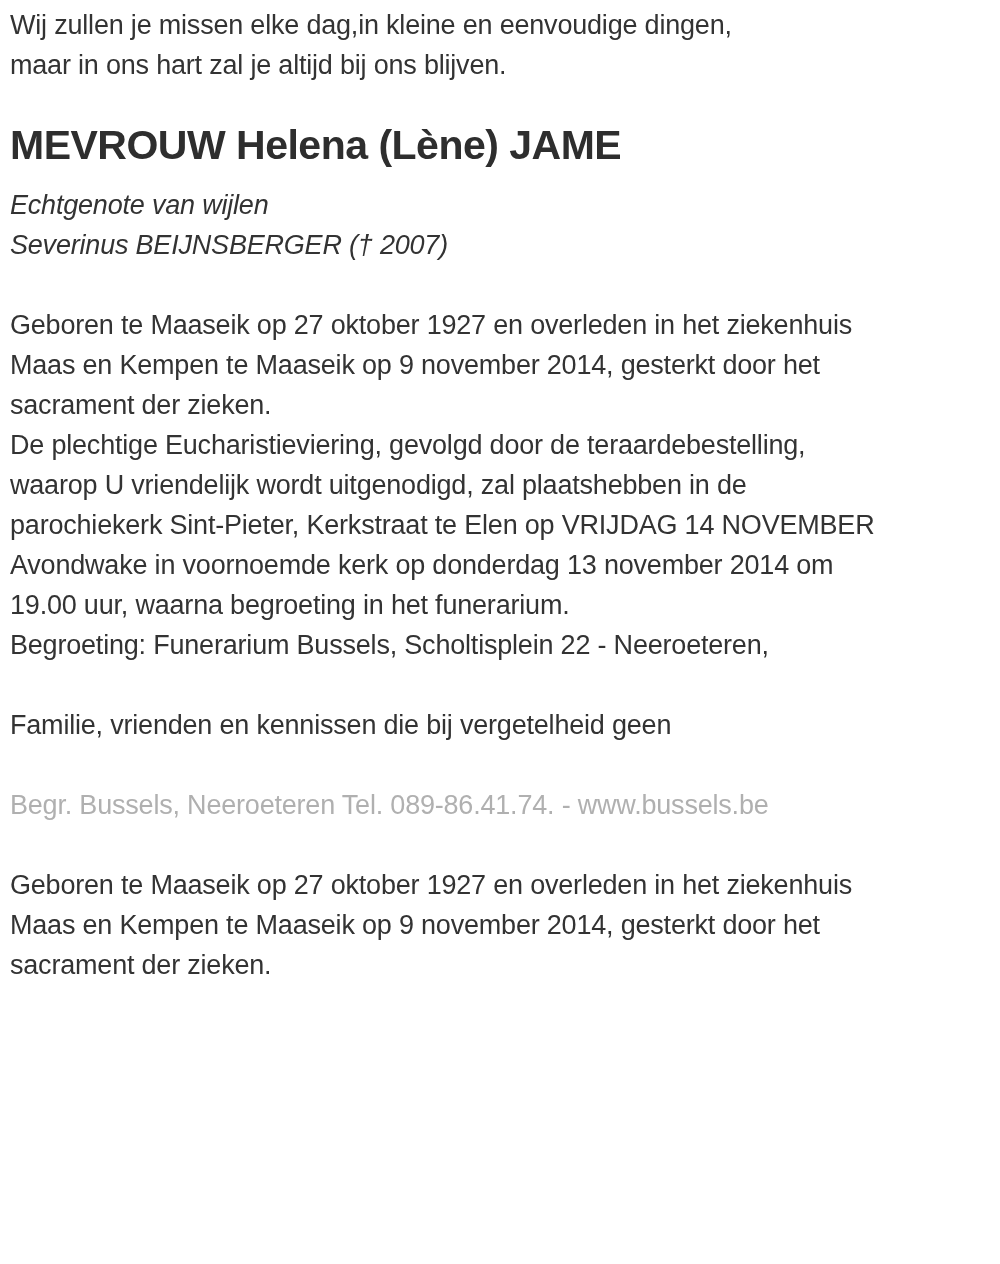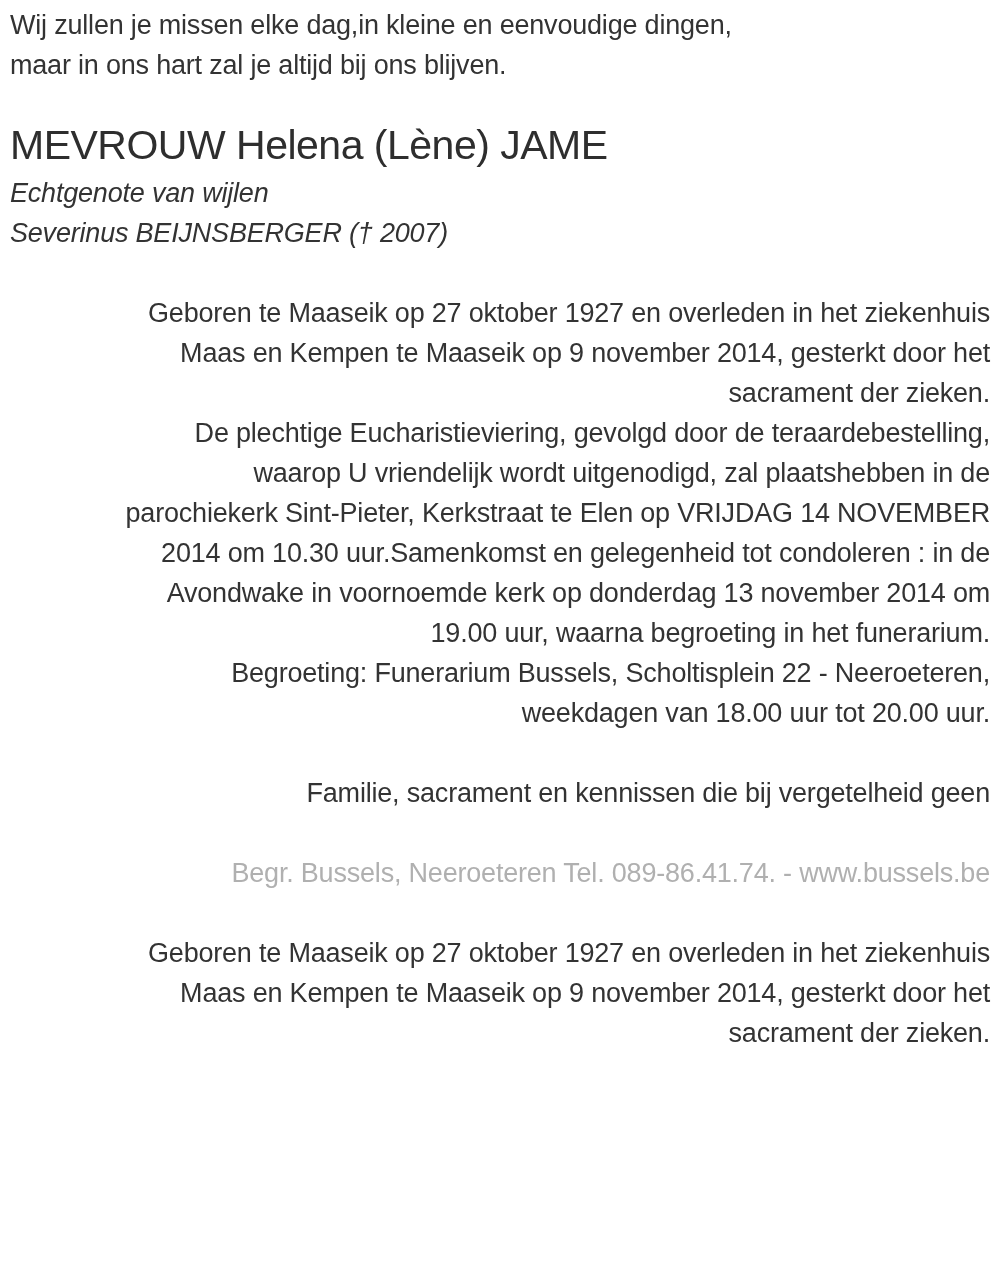--- a/index.html
+++ b/index.html
@@ -24,28 +24,28 @@
     letter-spacing: -0.2px;
     color: #333333;
     background: #ffffff;
   }
   .line {
     white-space: pre;
   }
   h1.deceased-title {
     font-size: 41px;
     line-height: 48px;
-    font-weight: 400;
+    font-weight: 700;
     letter-spacing: -0.5px;
-    margin: 36px 0 4px 0;
+    margin: 36px 0 16px 0;
     color: #2e2e2e;
     white-space: pre;
   }
   .relation { margin: 0; font-style: italic; }
-  .spaced { margin-top: 40px; text-align: right; }
+  .spaced { margin-top: 40px; }
   .undertaker-line { color: #b0b0b0; }
 </style>
 </head>
 <body>
 
 <main class="page">
 
   <section>
     <div class="line">Wij zullen je missen elke dag,in kleine en eenvoudige dingen,</div>
     <div class="line">maar in ons hart zal je altijd bij ons blijven.</div>
@@ -58,30 +58,28 @@
     <div class="line">Severinus BEIJNSBERGER († 2007)</div>
   </section>
 
   <section class="spaced">
     <div class="line">Geboren te Maaseik op 27 oktober 1927 en overleden in het ziekenhuis</div>
     <div class="line">Maas en Kempen te Maaseik op 9 november 2014, gesterkt door het</div>
     <div class="line">sacrament der zieken.</div>
     <div class="line">De plechtige Eucharistieviering, gevolgd door de teraardebestelling,</div>
     <div class="line">waarop U vriendelijk wordt uitgenodigd, zal plaatshebben in de</div>
     <div class="line">parochiekerk Sint-Pieter, Kerkstraat te Elen op VRIJDAG 14 NOVEMBER</div>
-    <div class="line">2014 om 10.30 uur.Samenkomst en gelegenheid tot condoleren : in de</div>
     <div class="line">Avondwake in voornoemde kerk op donderdag 13 november 2014 om</div>
     <div class="line">19.00 uur, waarna begroeting in het funerarium.</div>
     <div class="line">Begroeting: Funerarium Bussels, Scholtisplein 22 - Neeroeteren,</div>
-    <div class="line">weekdagen van 18.00 uur tot 20.00 uur.</div>
   </section>
 
 
   <section class="spaced">
-    <div class="line">Familie, sacrament en kennissen die bij vergetelheid geen</div>
+    <div class="line">Familie, vrienden en kennissen die bij vergetelheid geen</div>
   </section>
 
   <section class="spaced">
     <div class="line undertaker-line">Begr. Bussels, Neeroeteren Tel. 089-86.41.74. - www.bussels.be</div>
   </section>
 
   <section class="spaced">
     <div class="line">Geboren te Maaseik op 27 oktober 1927 en overleden in het ziekenhuis</div>
     <div class="line">Maas en Kempen te Maaseik op 9 november 2014, gesterkt door het</div>
     <div class="line">sacrament der zieken.</div>

